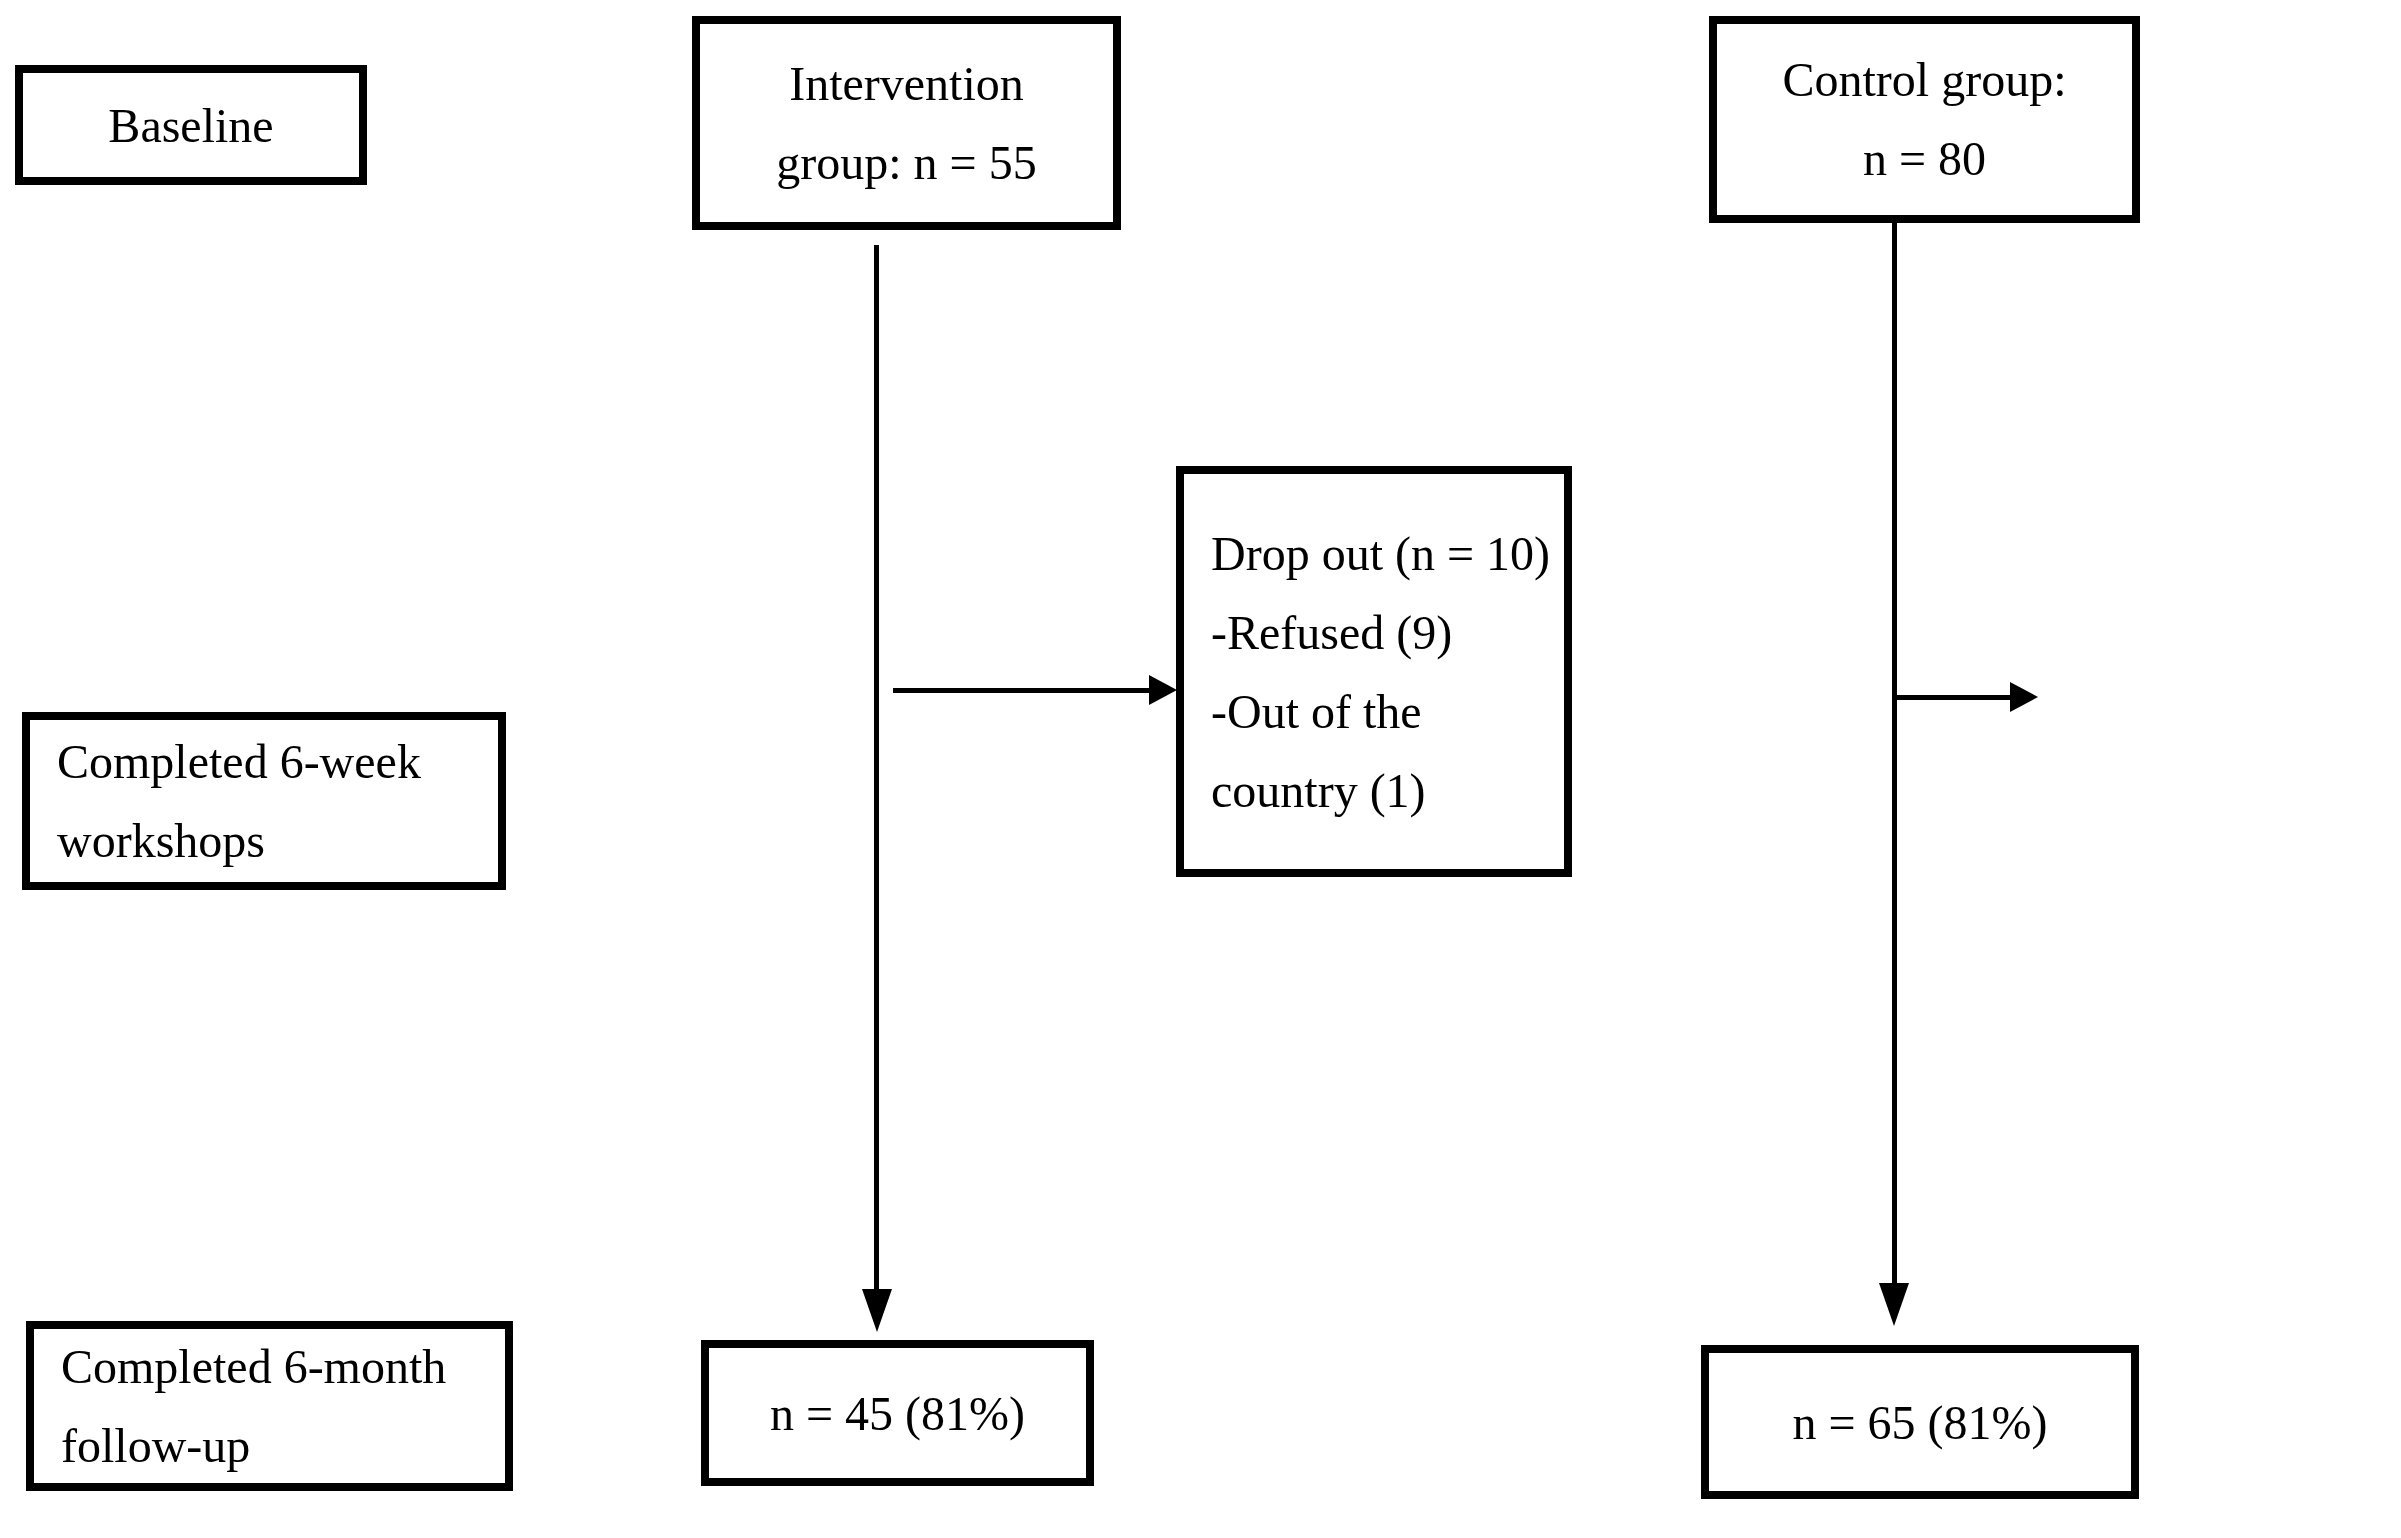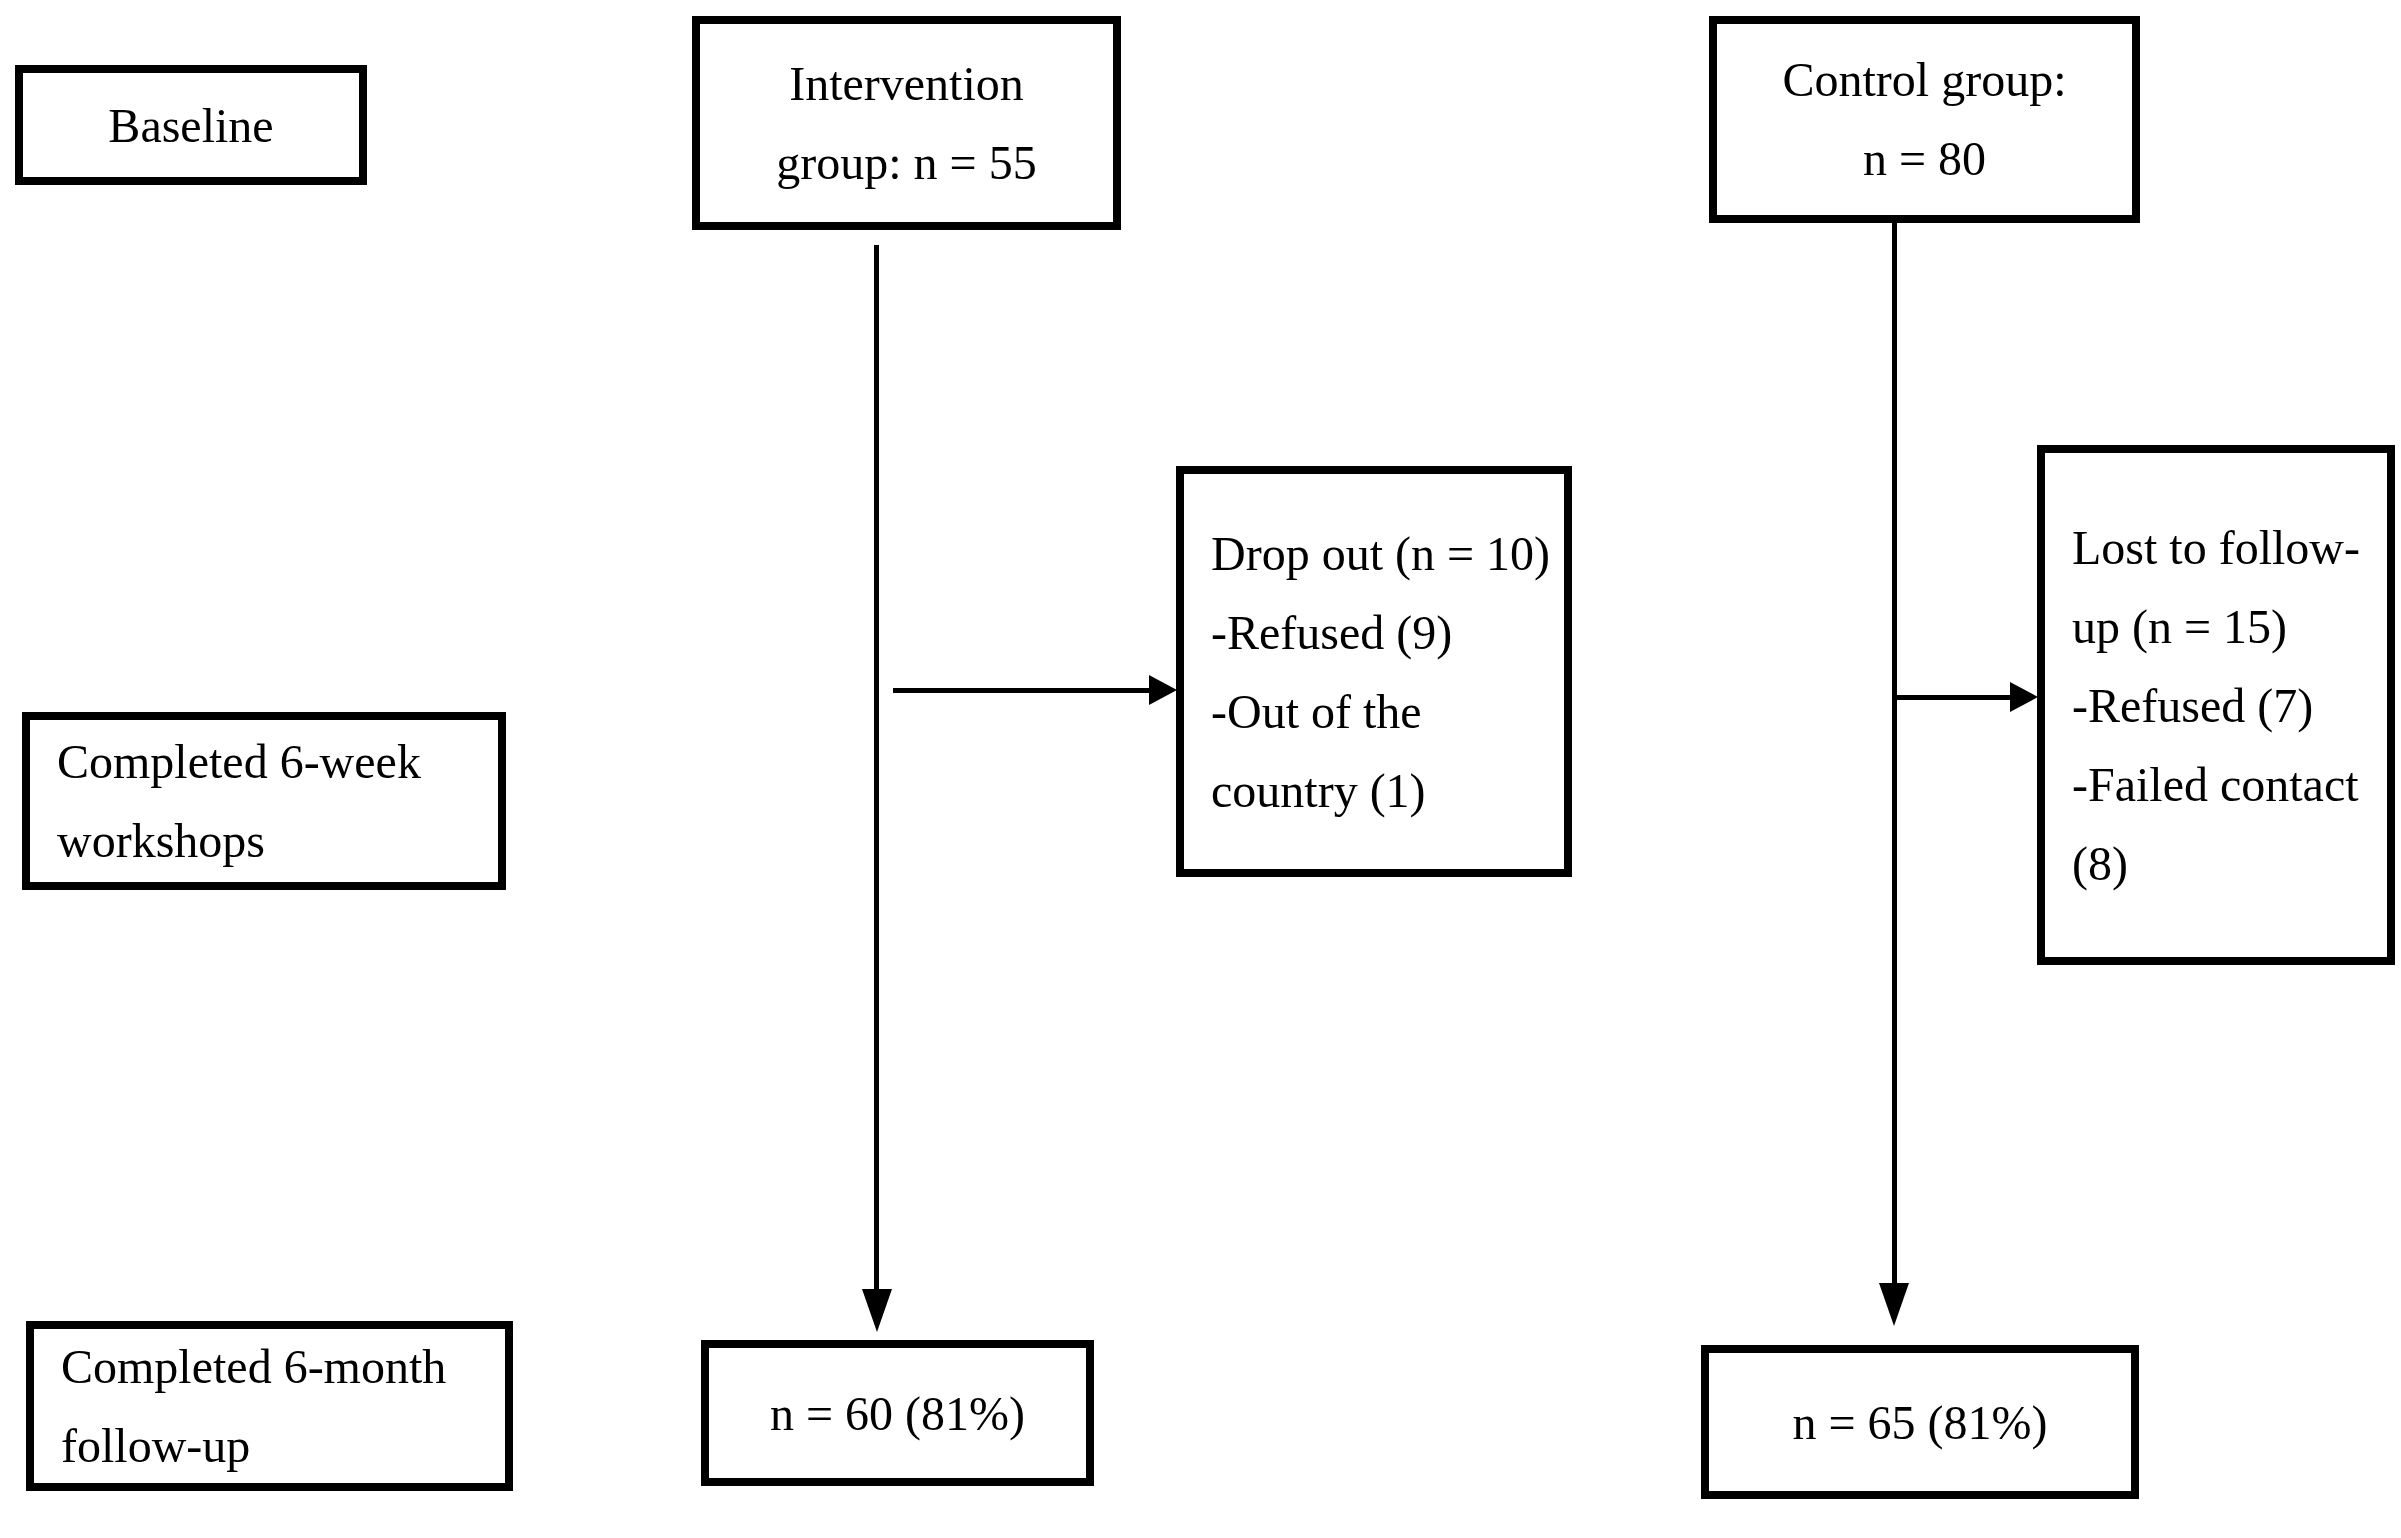--- a/index.html
+++ b/index.html
@@ -67,40 +67,33 @@
   <div class="arrow-right" style="left:1149px;top:675px;"></div>
 
   <div class="box left" style="left:1176px;top:466px;width:396px;height:411px;">
     <div class="ln">Drop out (n = 10)</div>
     <div class="ln">-Refused (9)</div>
     <div class="ln">-Out of the</div>
     <div class="ln">country (1)</div>
   </div>
 
   <div class="box center" style="left:701px;top:1340px;width:393px;height:146px;">
-    <div class="ln">n = 60 (81%)</div>
+    <div class="ln">n = 45 (81%)</div>
   </div>
 
   <div class="box center" style="left:1709px;top:15.7px;width:431px;height:207px;">
     <div class="ln">Control group:</div>
     <div class="ln">n = 80</div>
   </div>
 
   <div class="vline" style="left:1892px;top:223px;width:4.7px;height:1062px;"></div>
   <div class="arrow-down" style="left:1879px;top:1283px;"></div>
 
   <div class="hline" style="left:1894px;top:695px;width:118px;height:4.7px;"></div>
   <div class="arrow-right" style="left:2010px;top:682px;"></div>
 
-  <div class="box left" style="left:2037px;top:445px;width:358px;height:520px;">
-    <div class="ln">Lost to follow-</div>
-    <div class="ln">up (n = 15)</div>
-    <div class="ln">-Refused (7)</div>
-    <div class="ln">-Failed contact</div>
-    <div class="ln">(8)</div>
-  </div>
 
   <div class="box center" style="left:1701px;top:1333px;width:438px;height:154px;margin-top:12px;">
     <div class="ln">n = 65 (81%)</div>
   </div>
 
 </div>
 
 
 </body></html>

